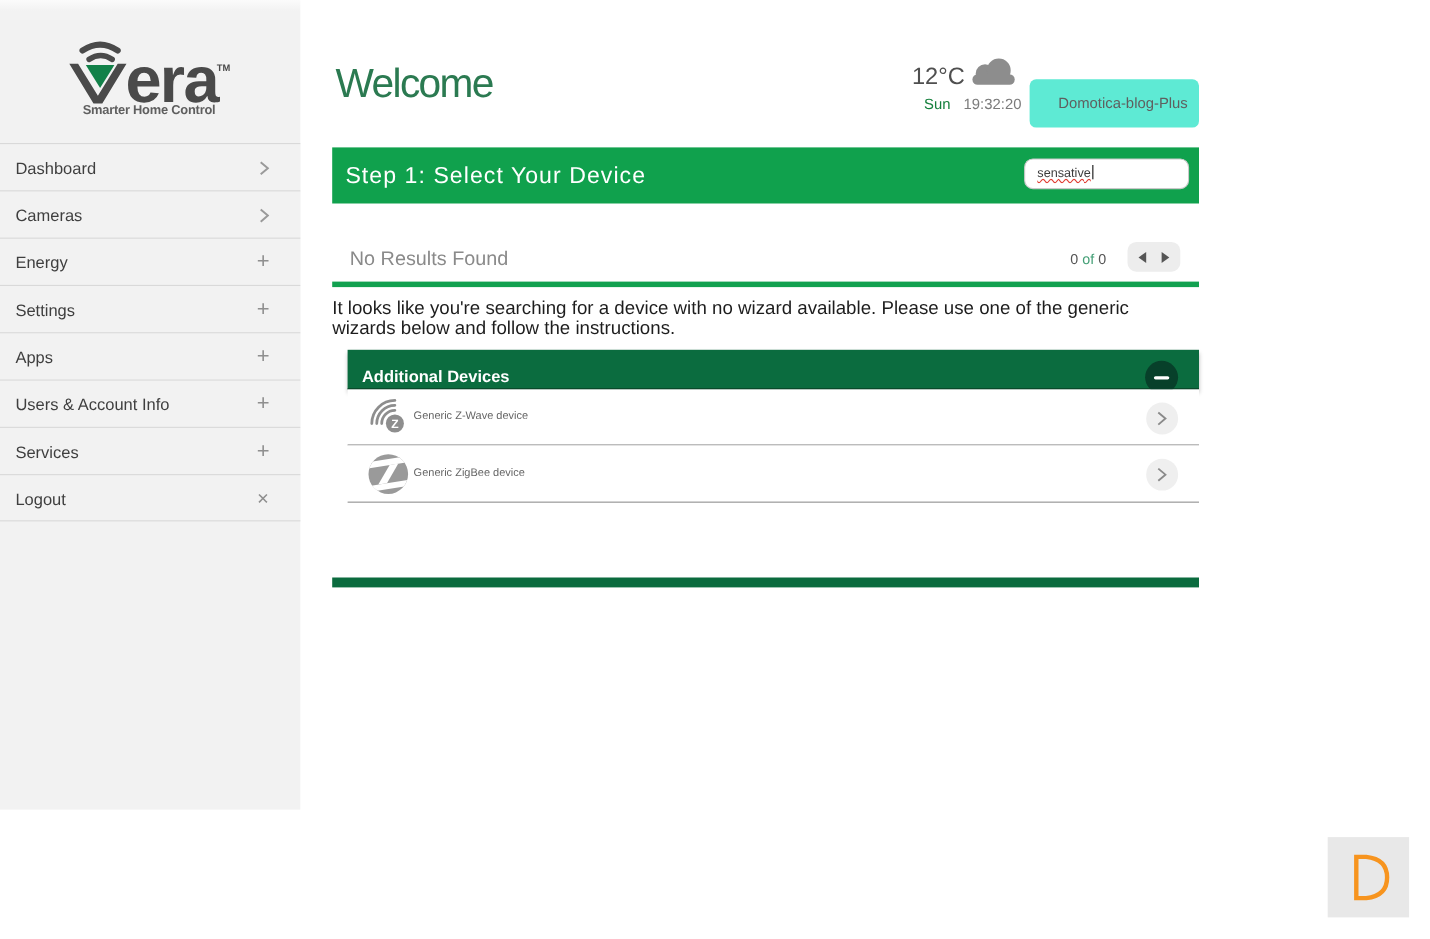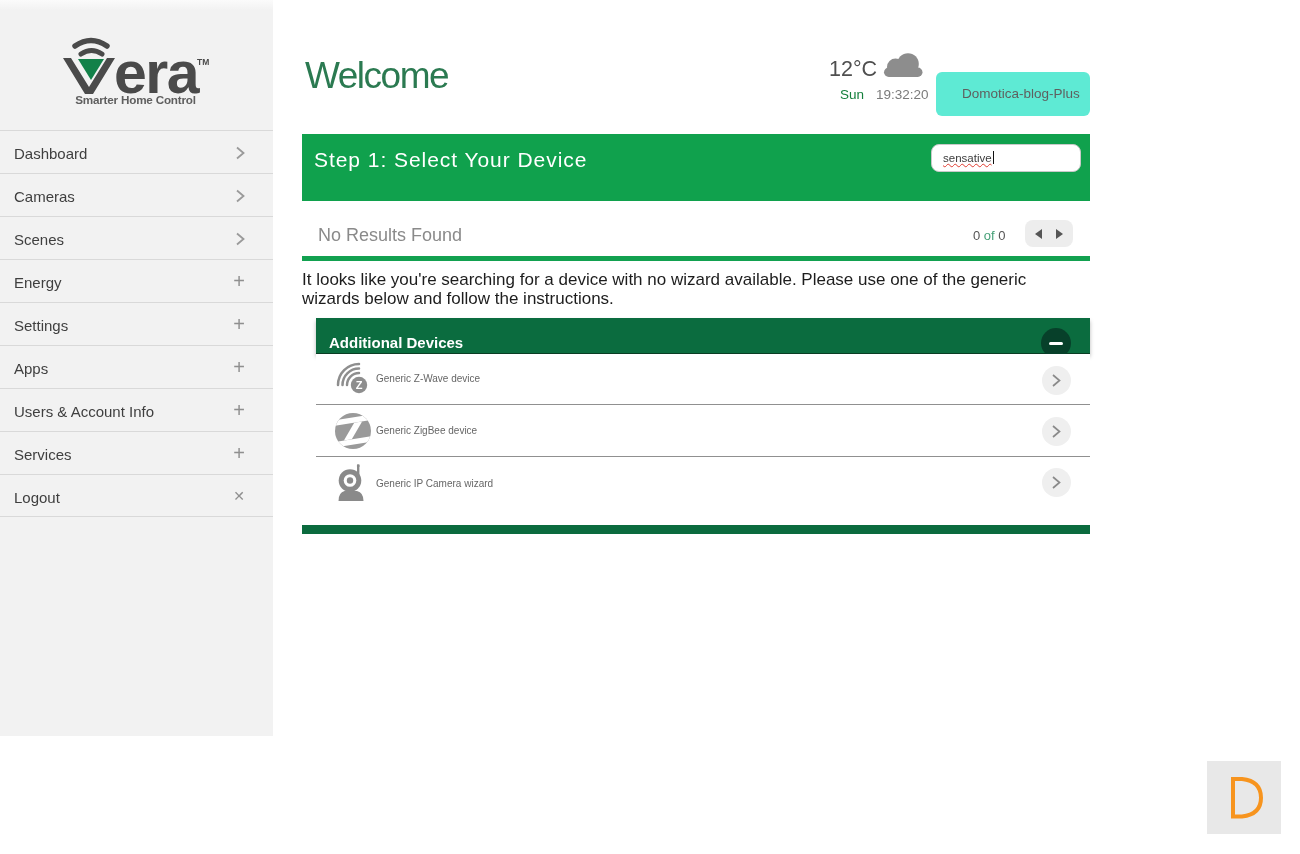--- a/index.html
+++ b/index.html
@@ -18,21 +18,21 @@
 
   
   #welcome { position:absolute; left:305px; top:55px; font-size:37px; color:#2b7a51; letter-spacing:-1.5px; }
   #temp { position:absolute; left:829px; top:57px; font-size:21.5px; color:#4f4f4f; }
   #cloud { position:absolute; left:882px; top:52px; }
   #dayline { position:absolute; left:824px; top:87px; font-size:13.5px; color:#15803d;margin-left:16px; }
   #timeline { position:absolute; left:876px; top:87px; font-size:13.5px; color:#7b7b7b; }
   #unitbox { position:absolute; left:936px; top:72px; width:154px; height:44px; background:#5eead4; border-radius:6px; font-size:13.5px; color:#5f5f5f; text-align:left; padding-left:26px; line-height:44px; }
 
   
-  #stepbar { position:absolute; left:302px; top:134px; width:788px; height:67px; background:#10A14D;padding-left:16px; }
+  #stepbar { position:absolute; left:302px; top:134px; width:788px; height:51px; background:#10A14D;padding-left:16px; }
   #stepbar .t { position:absolute; left:12px; top:0; line-height:51px; font-size:21px; letter-spacing:0.95px; color:#fff; }
   #search { position:absolute; right:9px; top:10px; width:150px; height:28px; background:#fff; border:1px solid #c9c9c9; border-radius:8px; font-size:11.5px; line-height:26px; padding-left:11px; color:#3c3c3c;margin-left:24px; }
   #search .w { text-decoration:underline; text-decoration-style:wavy; text-decoration-color:#e03c31; text-underline-offset:1px; text-decoration-thickness:1px; }
   #search .caret { display:inline-block; width:1px; height:13px; background:#111; vertical-align:-2px; margin-left:1px; }
 
   
   #nores { position:absolute; left:318px; top:225px; font-size:18px; color:#8a8a8a; }
   #count { position:absolute; left:973px; top:228px; font-size:13px; color:#555; }
   #count .of { color:#45a077; }
   #pager { position:absolute; left:1025px; top:220px; width:48px; height:27px; background:#ededed; border-radius:8px; }
@@ -76,25 +76,20 @@
     <text x="139" y="31.5" font-size="8.5" font-weight="bold" fill="#4a4a4a" font-family="Liberation Sans, sans-serif">TM</text>
     <text x="77.5" y="71" text-anchor="middle" font-size="11.7" font-weight="bold" letter-spacing="-0.2" fill="#5f5f5f" font-family="Liberation Sans, sans-serif">Smarter Home Control</text>
   </svg>
   <div id="menu">
     <div class="mrow">Dashboard<span class="ric">
           <svg width="10" height="16">
             <polyline points="2,2.5 8.5,8 2,13.5" fill="none" stroke="#9a9a9a" stroke-width="1.8"></polyline>
           </svg>
         </span></div>
     <div class="mrow">Cameras<span class="ric">
-          <svg width="10" height="16">
-            <polyline points="2,2.5 8.5,8 2,13.5" fill="none" stroke="#9a9a9a" stroke-width="1.8"></polyline>
-          </svg>
-        </span></div>
-    <div class="mrow">Scenes<span class="ric">
           <svg width="10" height="16">
             <polyline points="2,2.5 8.5,8 2,13.5" fill="none" stroke="#9a9a9a" stroke-width="1.8"></polyline>
           </svg>
         </span></div>
     <div class="mrow">Energy<span class="ric plus">+</span></div>
     <div class="mrow">Settings<span class="ric plus">+</span></div>
     <div class="mrow">Apps<span class="ric plus">+</span></div>
     <div class="mrow">Users &amp; Account Info<span class="ric plus">+</span></div>
     <div class="mrow">Services<span class="ric plus">+</span></div>
     <div class="mrow">Logout<span class="ric xx">✕</span></div>
@@ -162,36 +157,20 @@
         <polygon points="-4,27 42,27 42,32.5 -4,32.5"></polygon>
       </g>
     </svg>
     <span class="lbl" style="top:20px;">Generic ZigBee device</span>
     <span class="cbtn" style="top:12px;">
         <svg width="11" height="15">
           <polyline points="2,2 8.5,7.5 2,13" fill="none" stroke="#8a8a8a" stroke-width="1.7"></polyline>
         </svg>
       </span>
   </div>
-  <div class="prow r3">
-    <svg width="30" height="38" viewBox="0 0 30 38" style="position:absolute;left:21px;top:7px;">
-      <rect x="20" y="0.5" width="2.4" height="10" fill="#8a8a8a"></rect>
-      <circle cx="21.2" cy="1.9" r="1.4" fill="#8a8a8a"></circle>
-      <circle cx="13" cy="16.5" r="11.3" fill="#8a8a8a"></circle>
-      <circle cx="13" cy="16.5" r="6.3" fill="#fff"></circle>
-      <circle cx="13" cy="16.5" r="3.2" fill="#8a8a8a"></circle>
-      <path d="M1.5 37 Q1.5 28.5 7.5 27 L20 27 Q26.5 28.5 26.5 37 Z" fill="#8a8a8a"></path>
-    </svg>
-    <span class="lbl" style="top:21px;">Generic IP Camera wizard</span>
-    <span class="cbtn" style="top:11px;">
-        <svg width="11" height="15">
-          <polyline points="2,2 8.5,7.5 2,13" fill="none" stroke="#8a8a8a" stroke-width="1.7"></polyline>
-        </svg>
-      </span>
-  </div>
 </div>
 <div id="botbar"></div>
 
 <div id="dbox">
   <svg width="74" height="73" viewBox="0 0 74 73">
     <path d="M26 18 L26 55.5 L35 55.5 Q54 53.5 54 36.75 Q54 20 35 18 Z" fill="none" stroke="#F7941E" stroke-width="4"></path>
   </svg>
 </div>
 
 </body></html>

